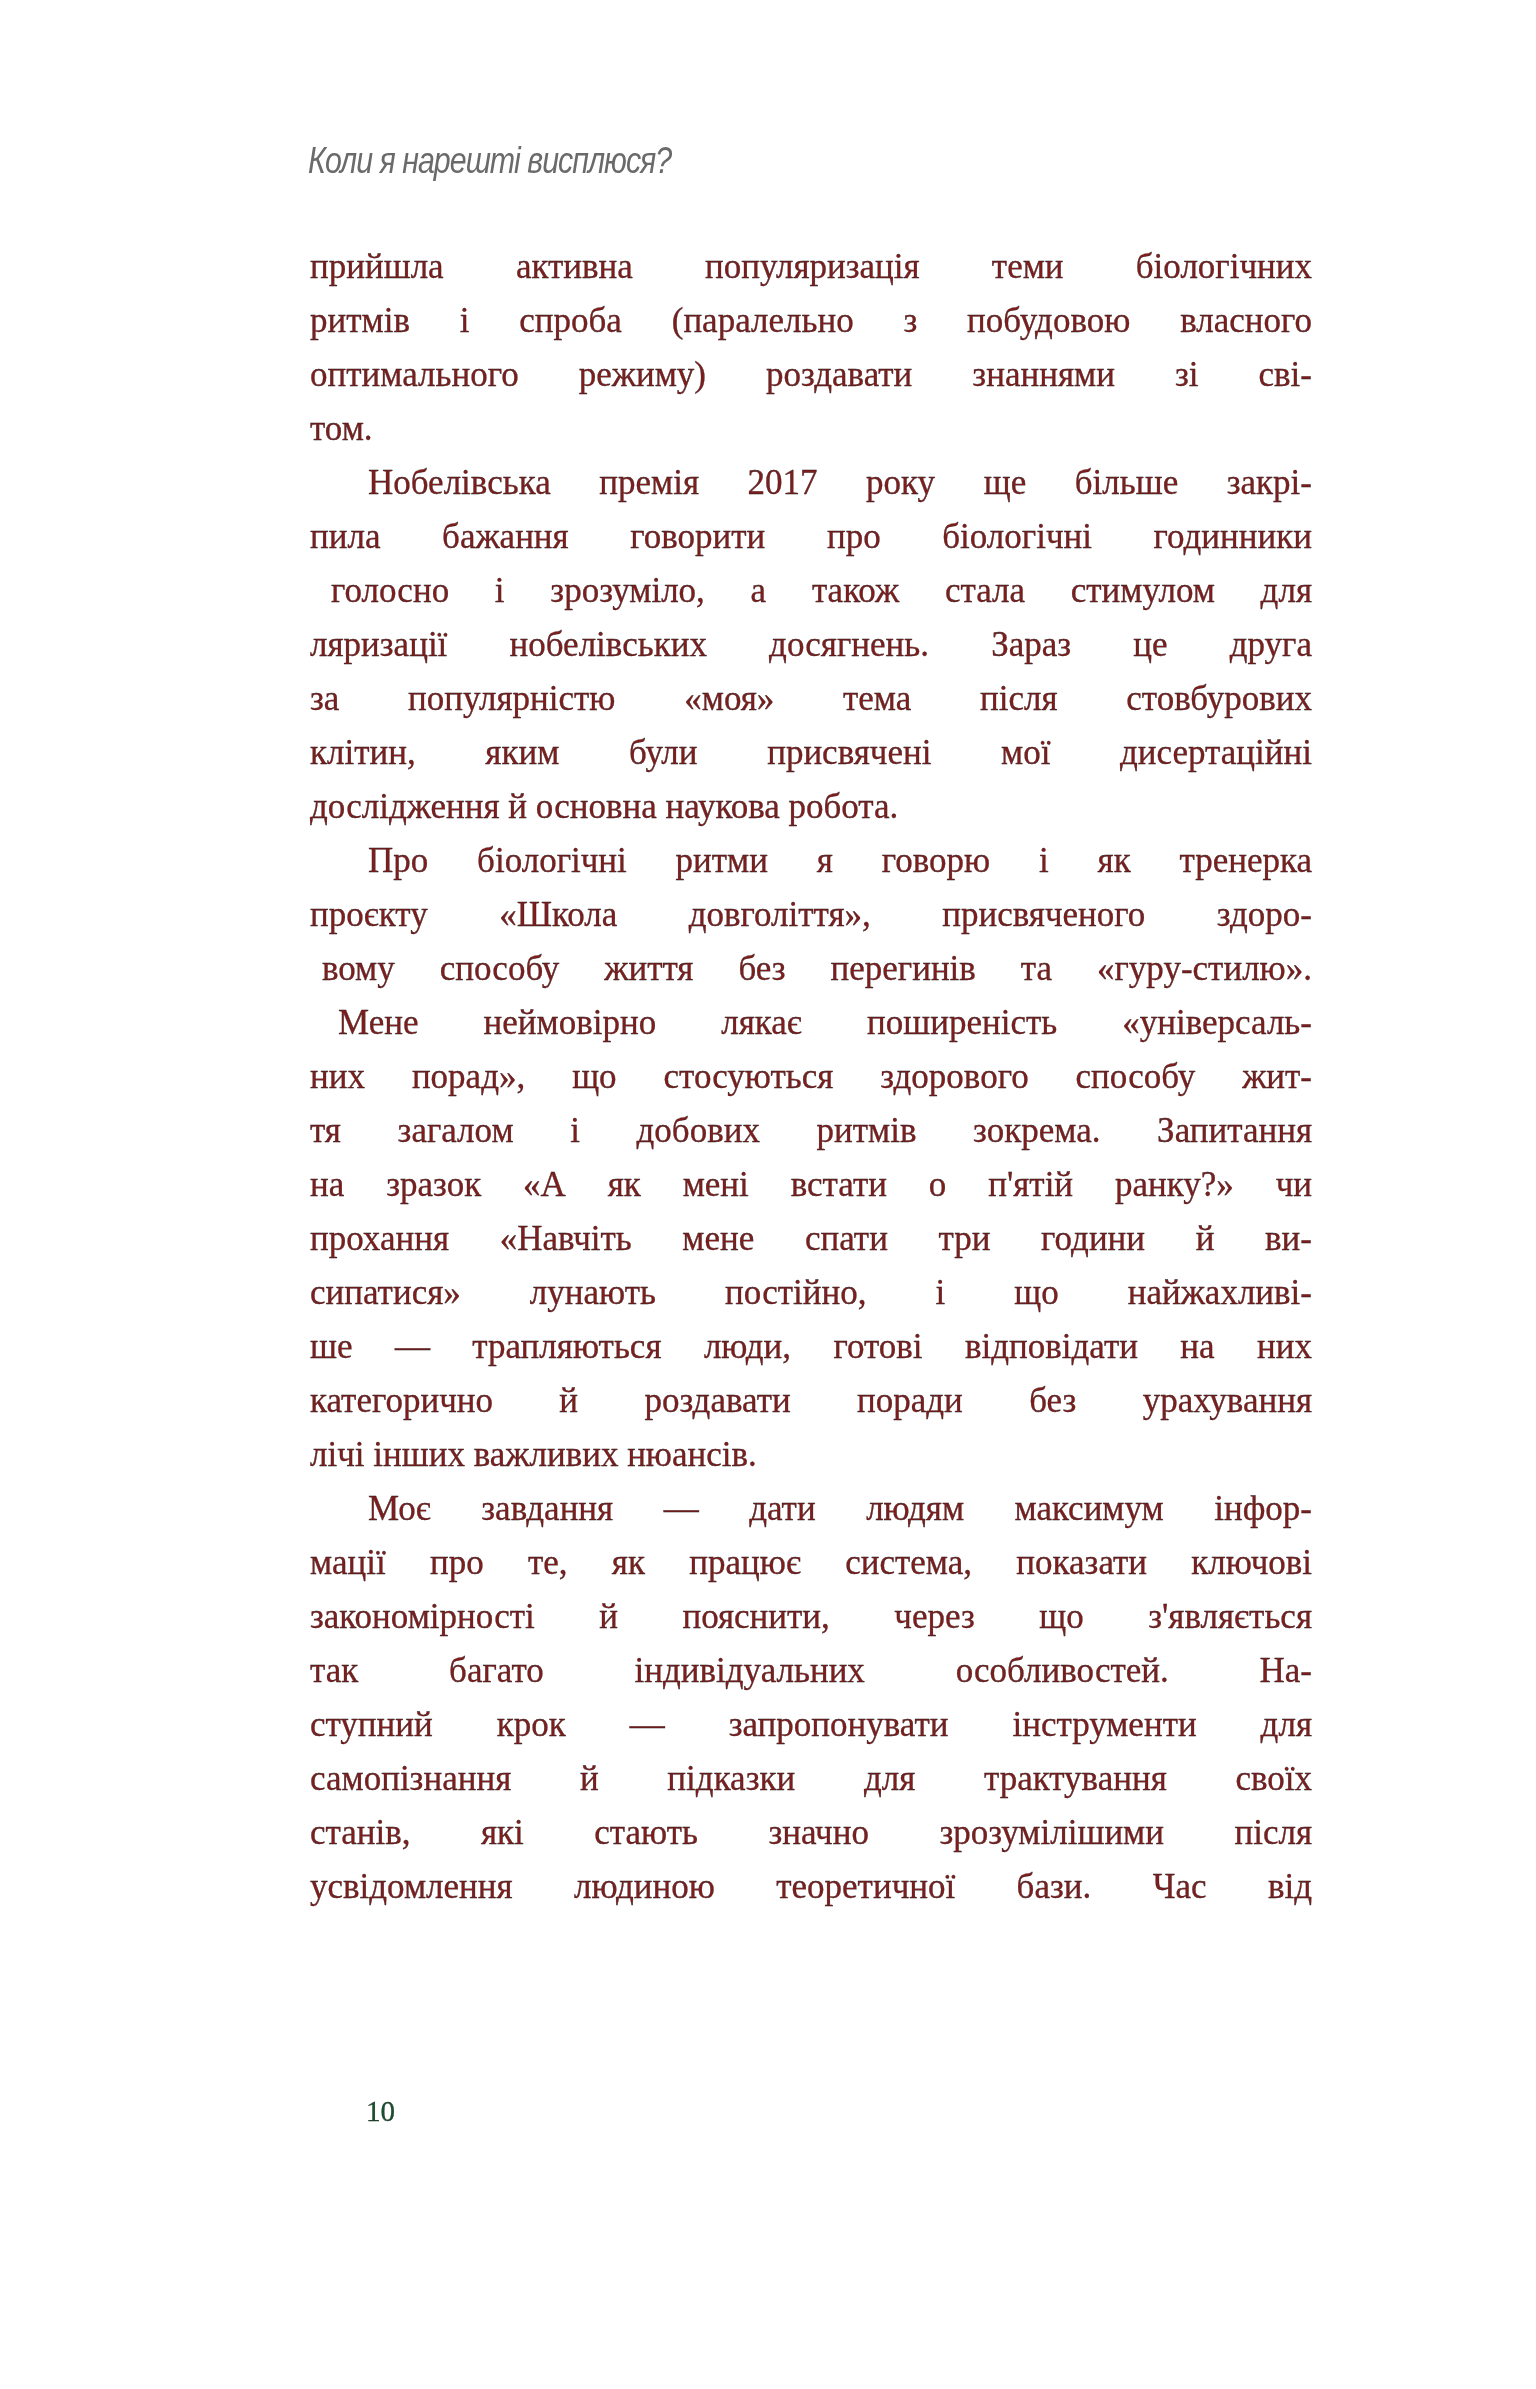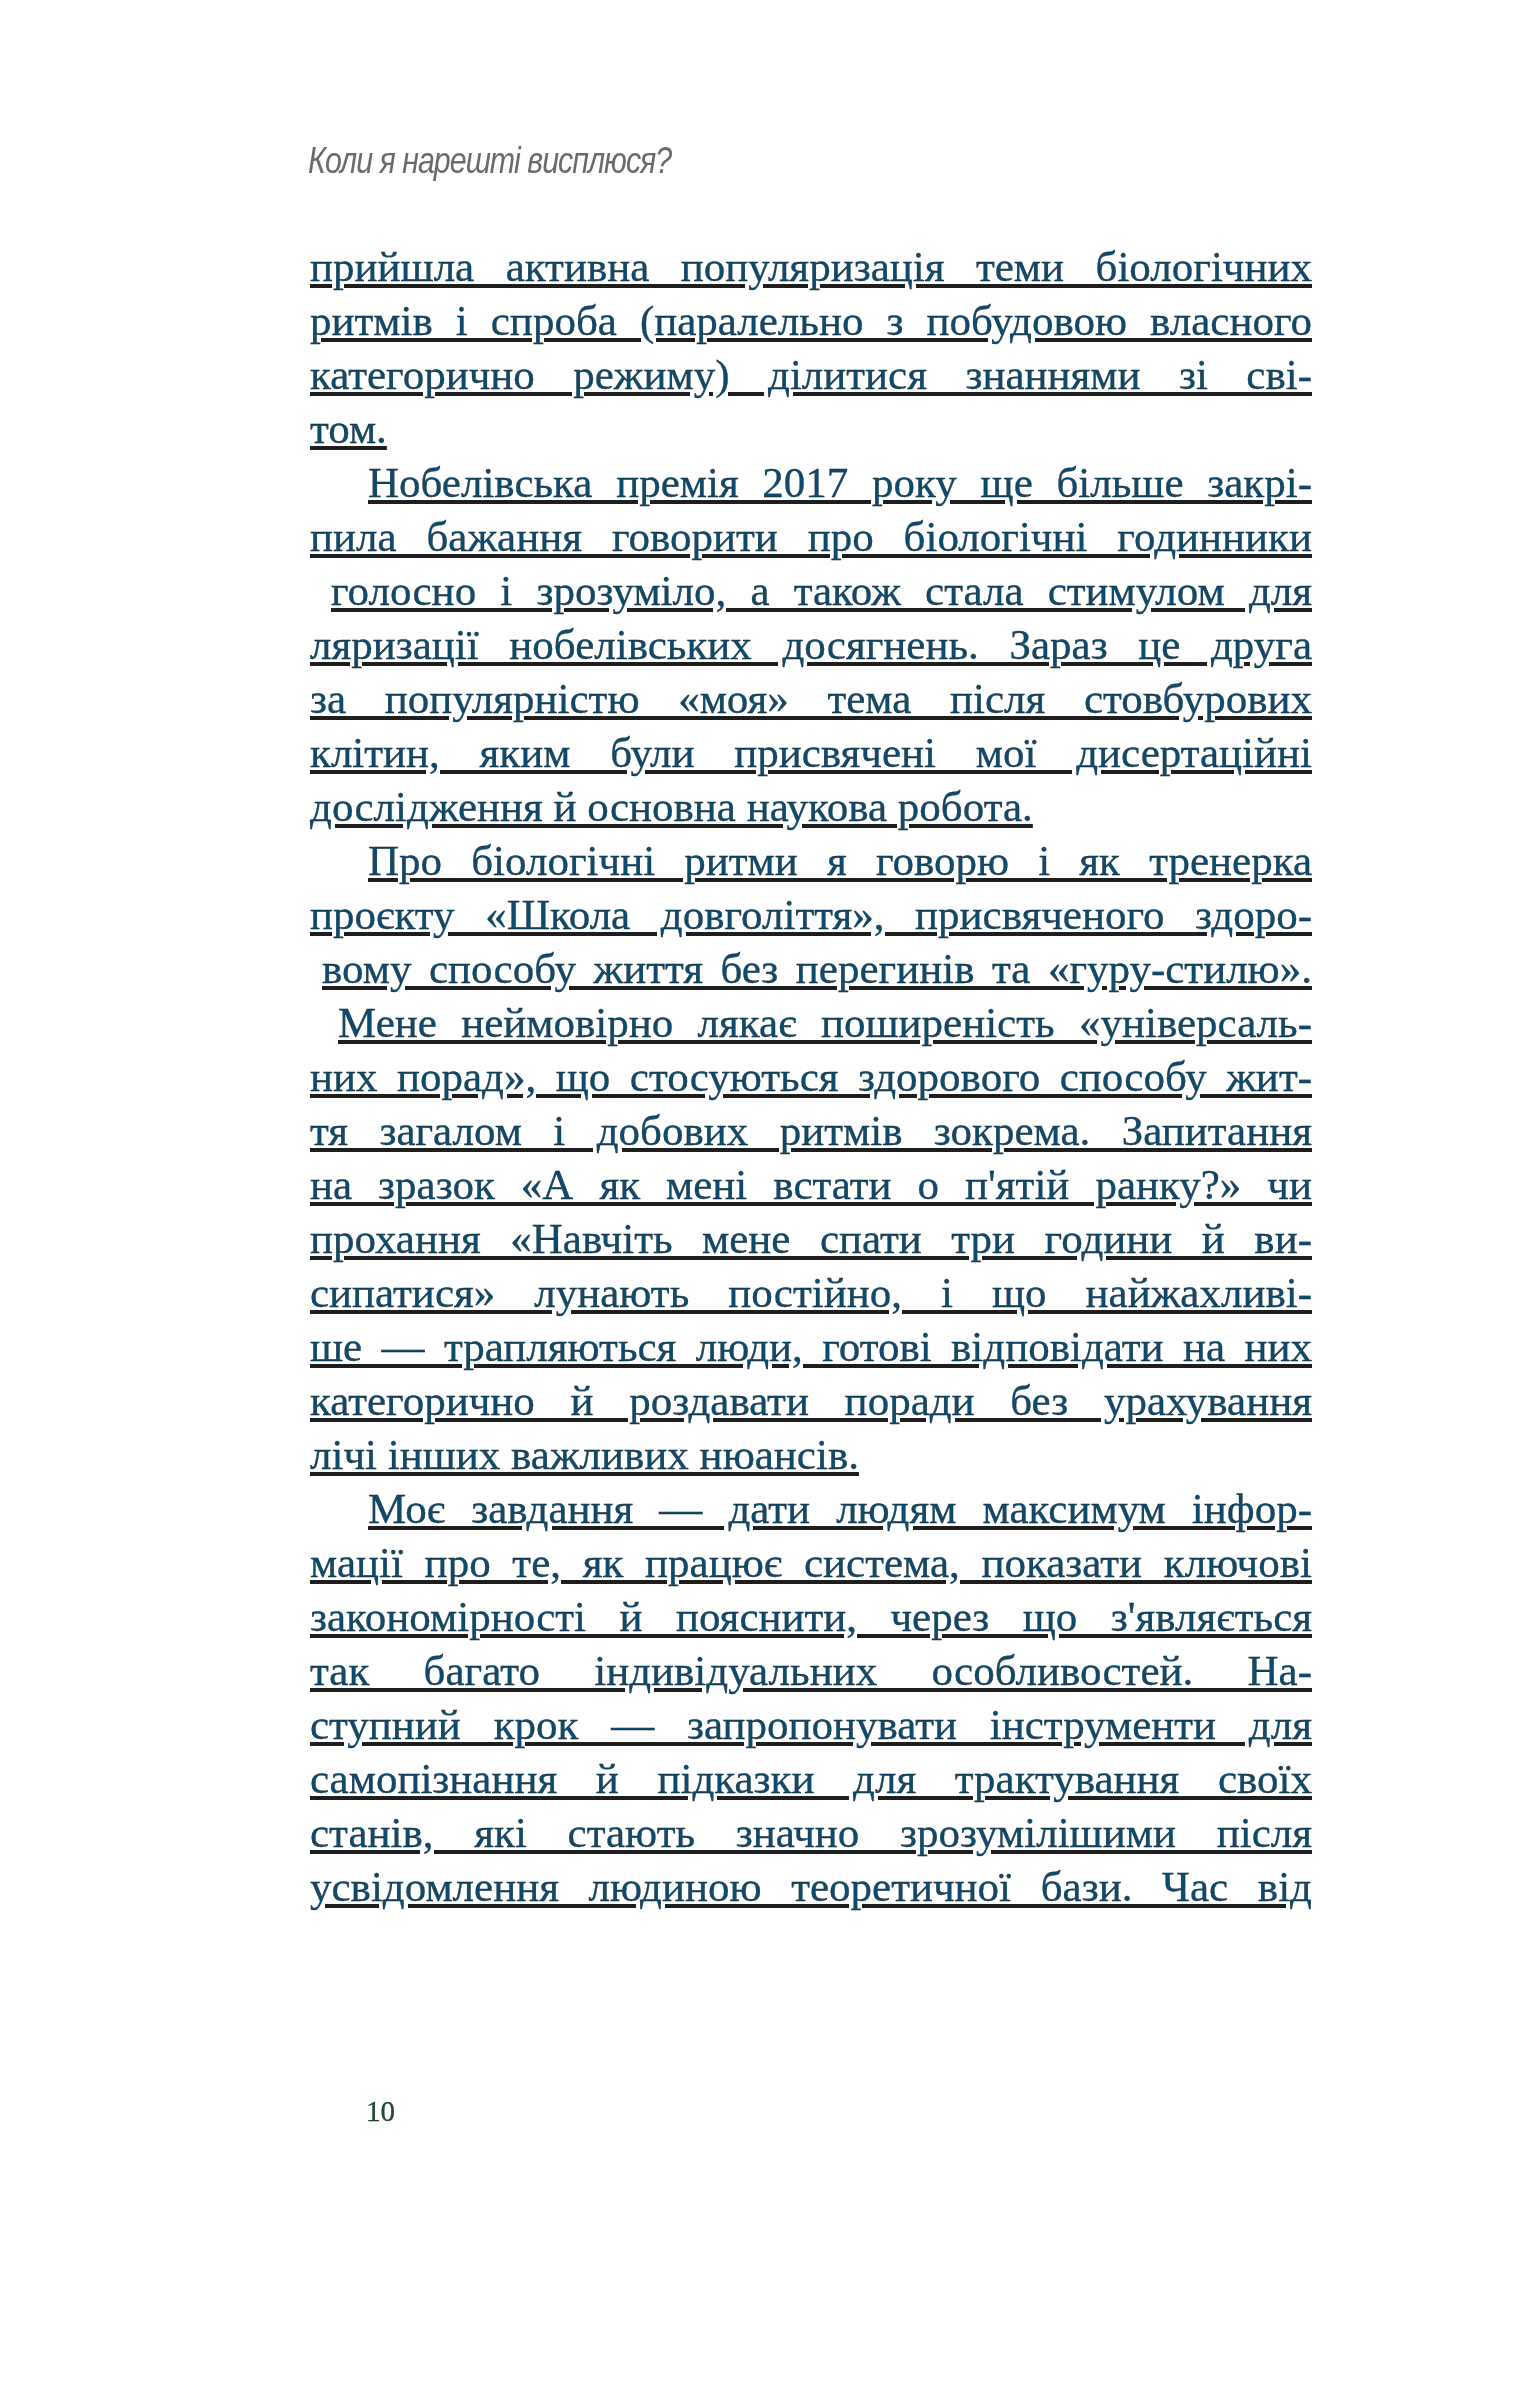--- a/index.html
+++ b/index.html
@@ -31,27 +31,26 @@
       position: absolute;
       left: 310px;
       top: 240px;
       width: 1002px;
     }
     .line {
       display: block;
       height: 54px;
       line-height: 54px;
       font-family: "Liberation Serif", "DejaVu Serif", serif;
-      font-size: 43px;
-      color: #0c4a6e;
+      font-size: 35px;
+      color: #7f1d1d;
       text-align: justify;
       text-align-last: justify;
       white-space: nowrap;
       overflow: visible;
-      text-decoration: underline;
       -webkit-text-stroke: 0.3px #1e1e1e;
     }
     .line.indent {
       padding-left: 58px;
     }
     .line.last {
       text-align: center;
       text-align-last: left;
     }
     .page-number {
@@ -68,21 +67,21 @@
 </head>
 <body>
 
 <div class="running-head">Коли я нарешті висплюся?</div>
 
 <div class="text-block">
 
   <div>
     <span class="line" style="white-space: nowrap;">прийшла активна популяризація теми біологічних</span>
     <span class="line" style="white-space: nowrap;">ритмів і спроба (паралельно з побудовою власного</span>
-    <span class="line" style="white-space: nowrap;">категорично режиму) ділитися знаннями зі сві-</span>
+    <span class="line" style="white-space: nowrap;">оптимального режиму) роздавати знаннями зі сві-</span>
     <span class="line last" style="white-space: nowrap;">том.</span>
   </div>
 
   <div>
     <span class="line indent" style="white-space: nowrap;">Нобелівська премія 2017 року ще більше закрі-</span>
     <span class="line" style="white-space: nowrap;">пила бажання говорити про біологічні годинники</span>
     <span class="line" style="white-space: nowrap; margin-left: 21px;">голосно і зрозуміло, а також стала стимулом для</span>
     <span class="line" style="white-space: nowrap;">ляризації нобелівських досягнень. Зараз це друга</span>
     <span class="line" style="white-space: nowrap;">за популярністю «моя» тема після стовбурових</span>
     <span class="line" style="white-space: nowrap;">клітин, яким були присвячені мої дисертаційні</span>

